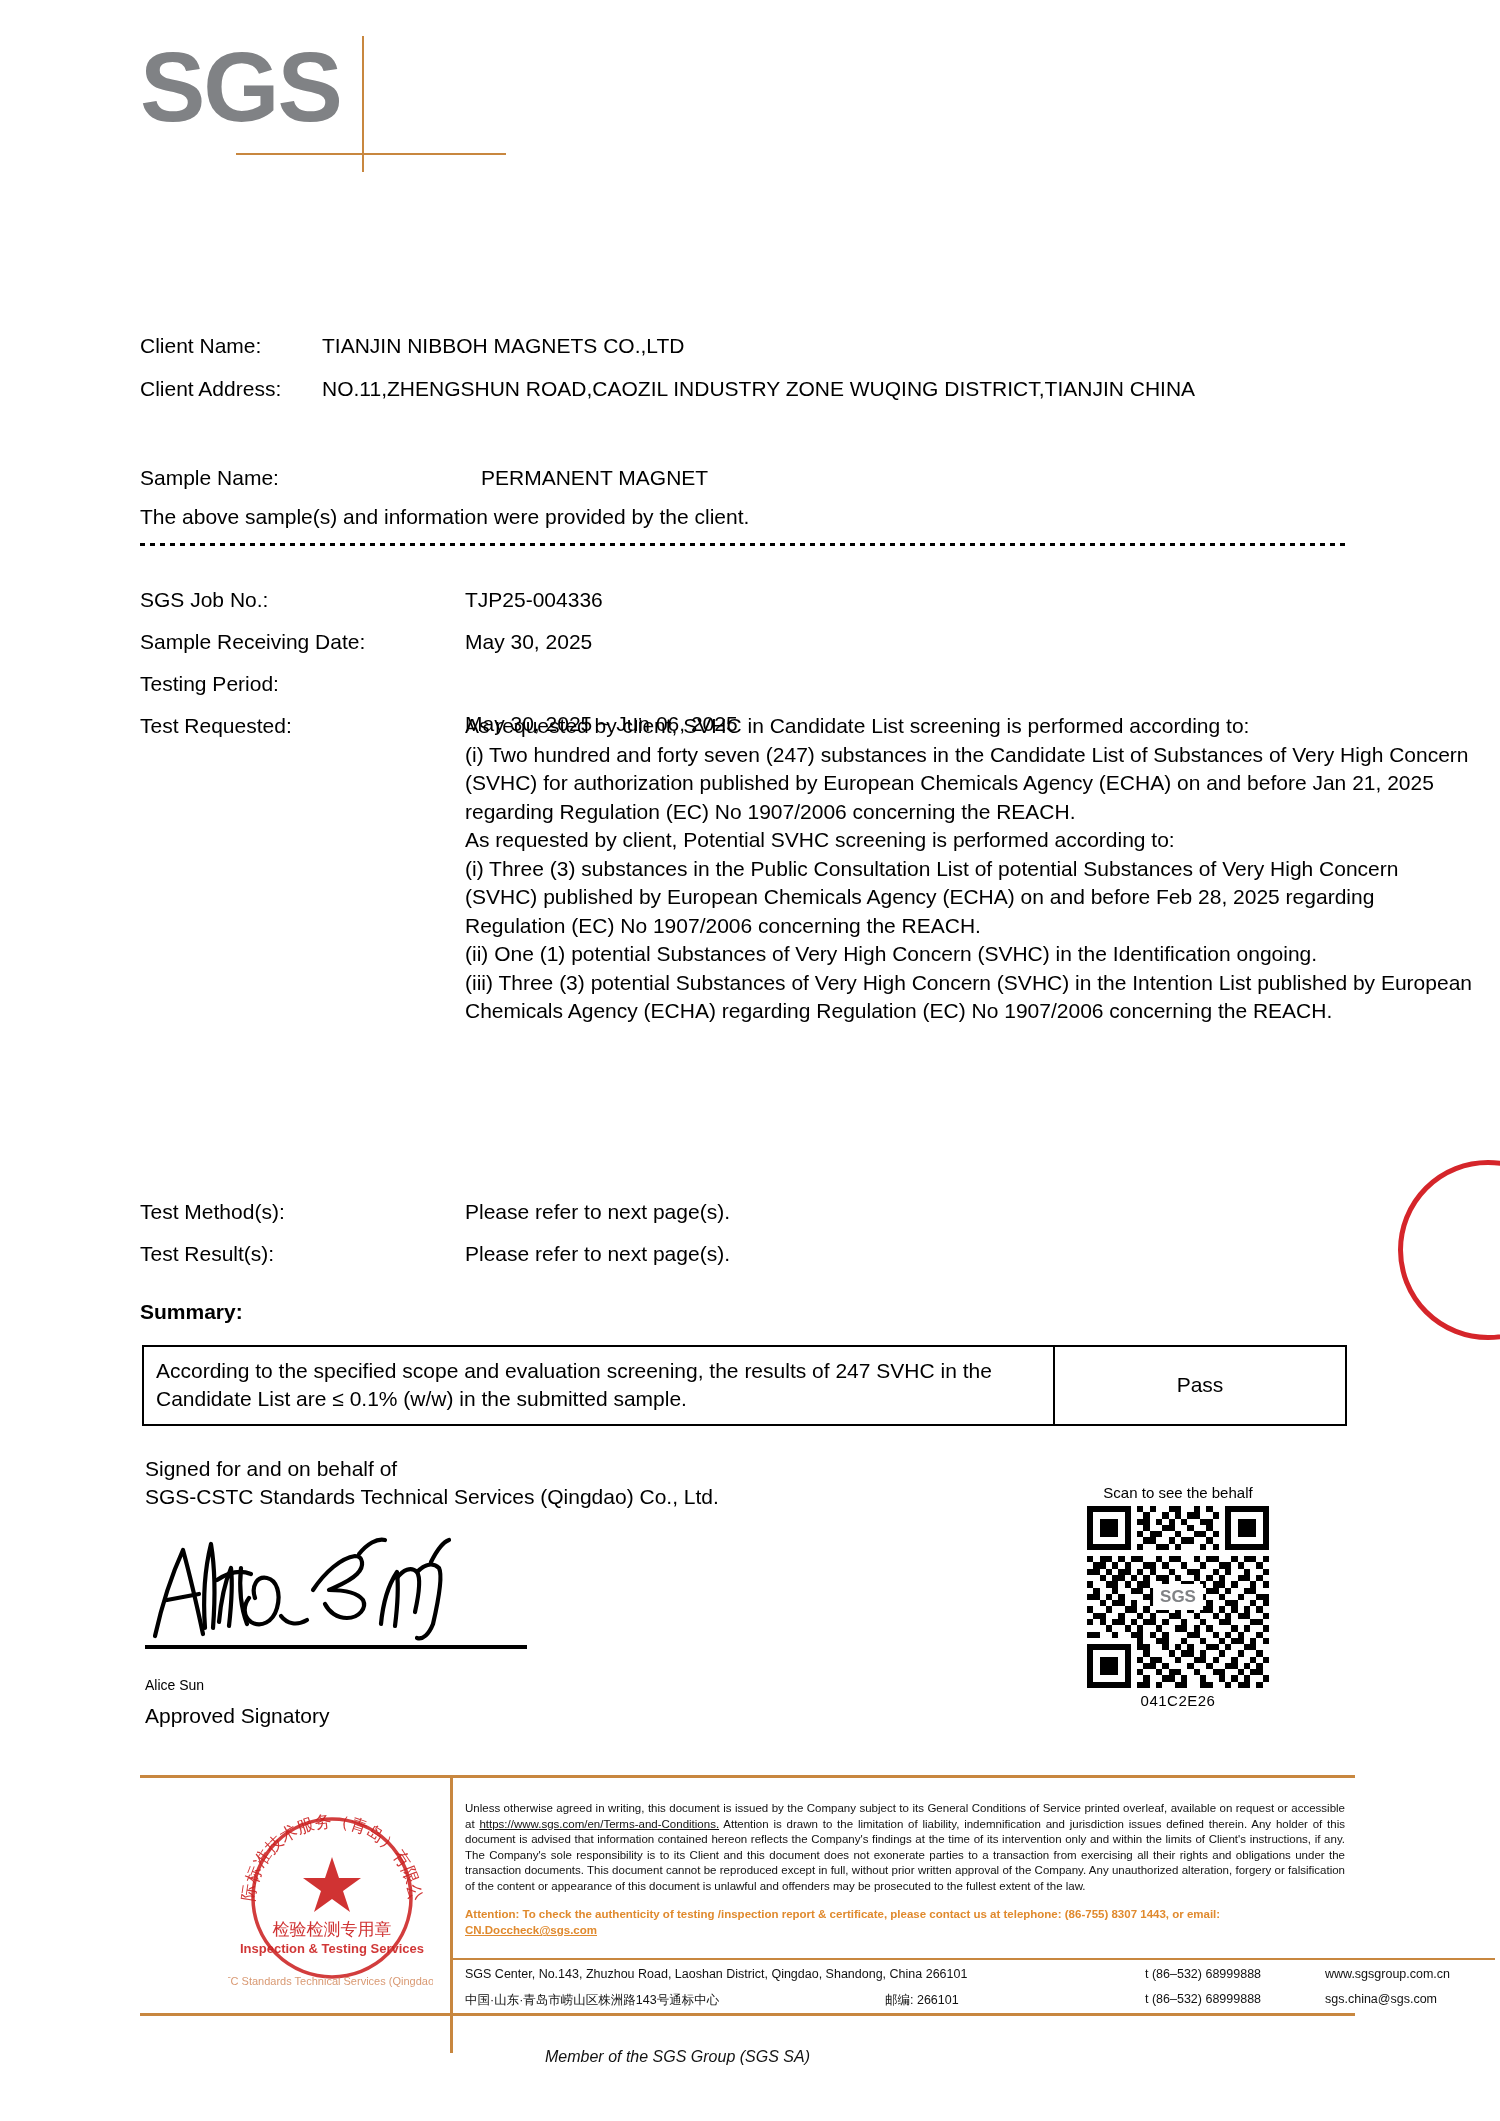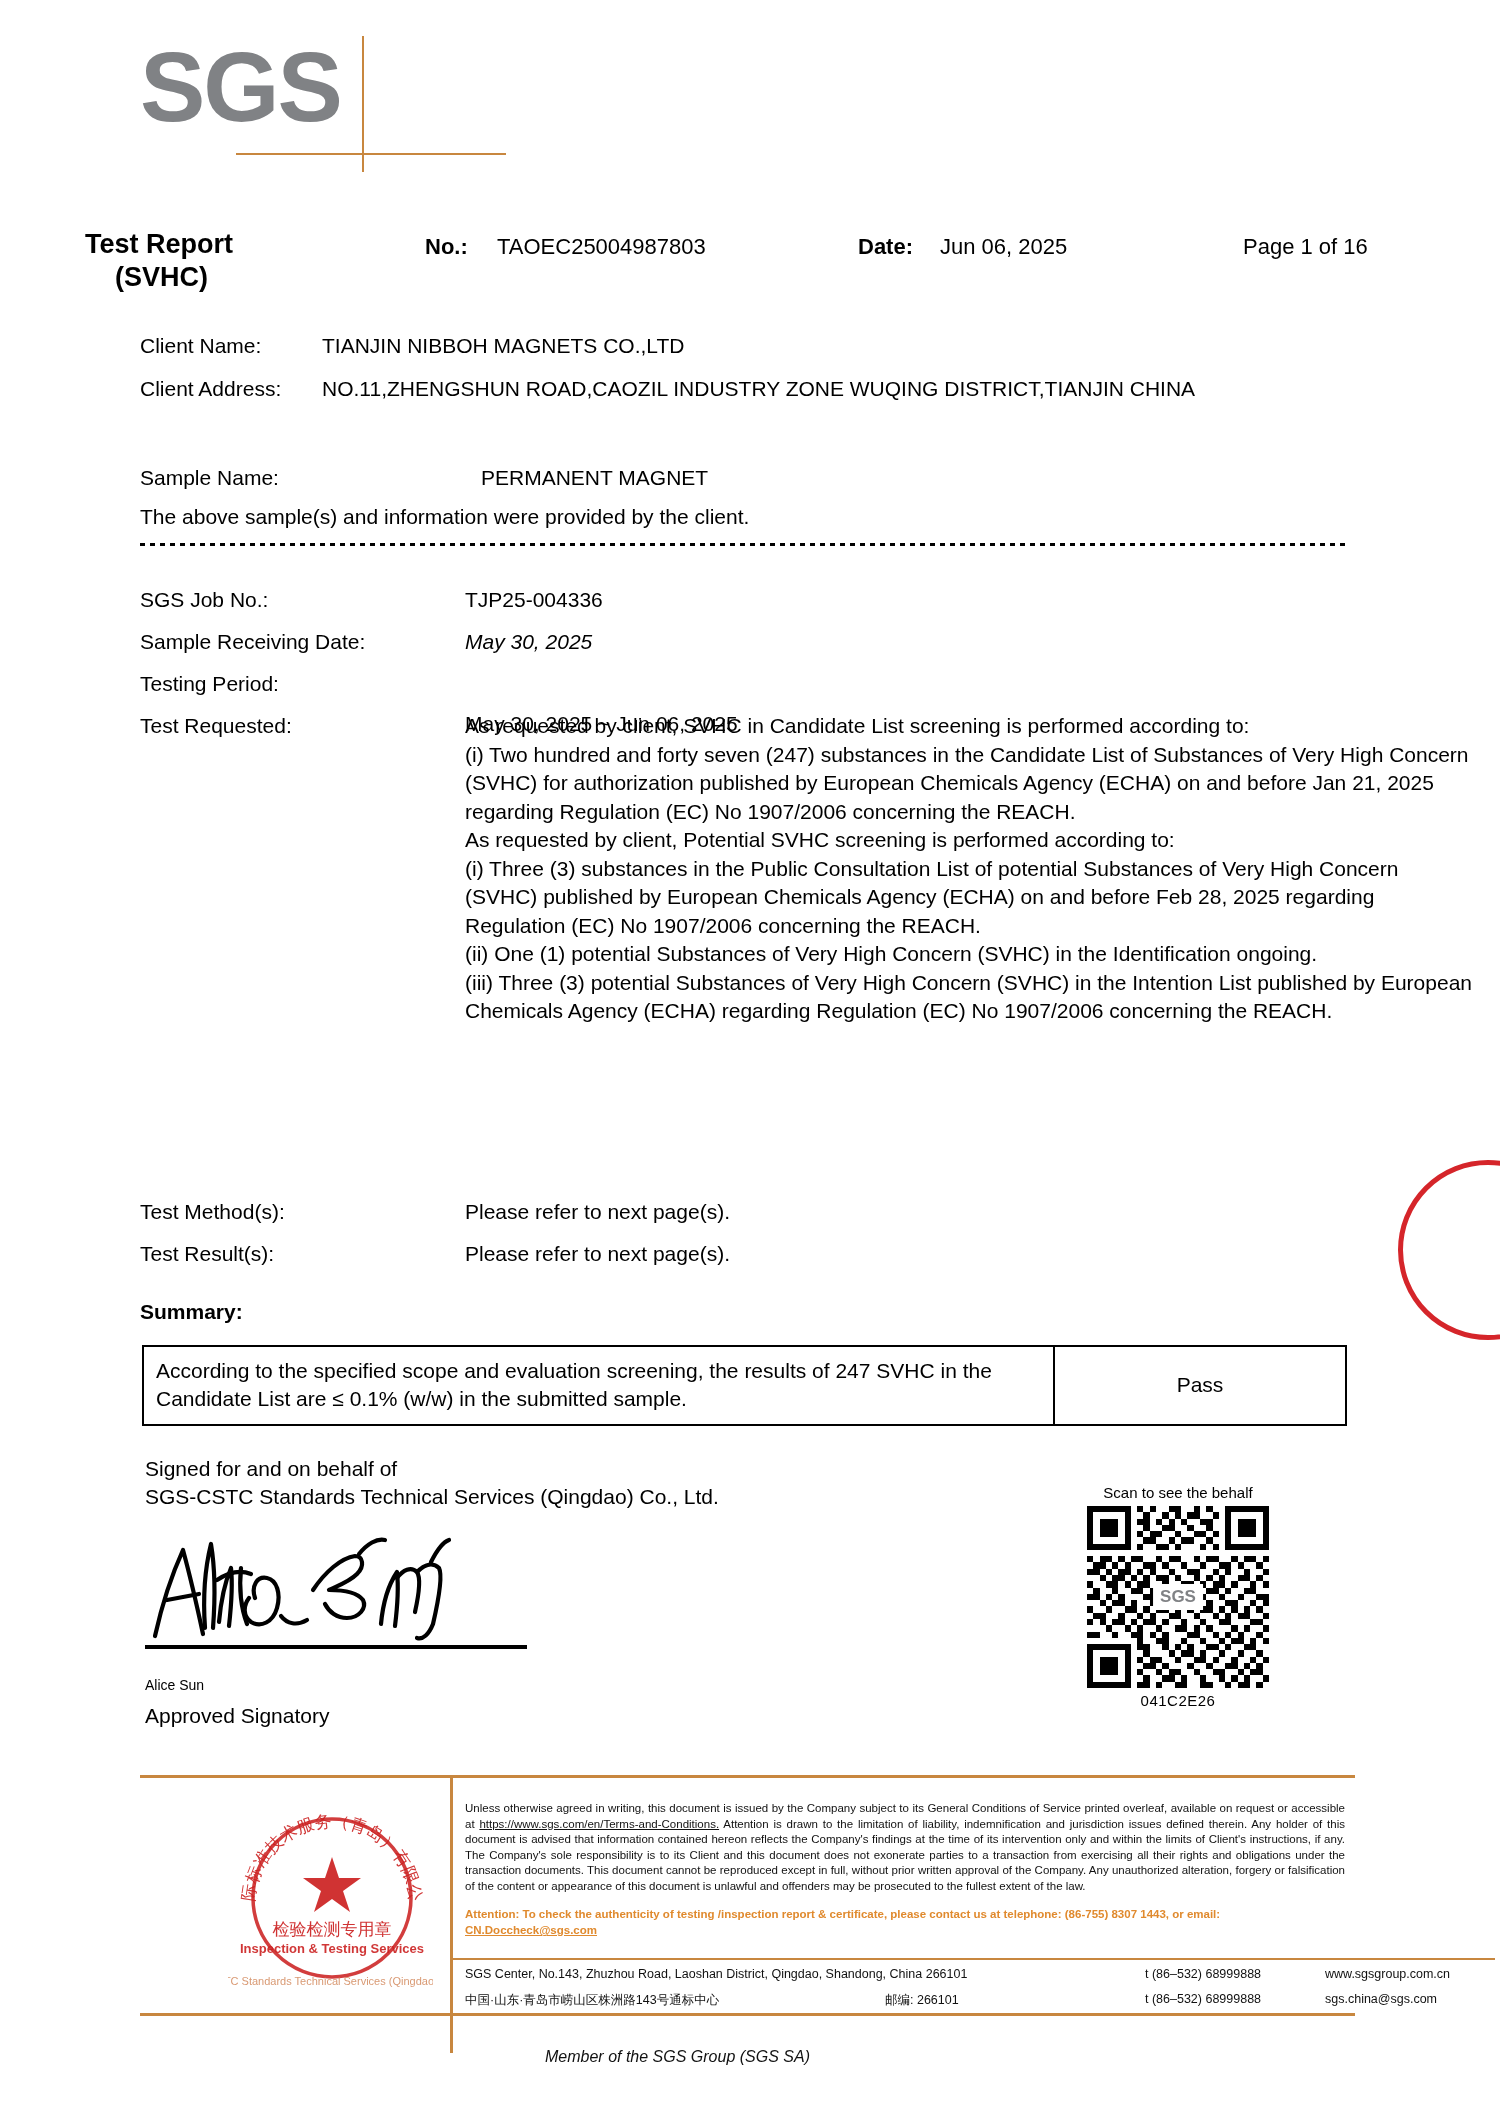--- a/index.html
+++ b/index.html
@@ -151,21 +151,21 @@
     background-image: repeating-linear-gradient(
       to right,
       #000 0px, #000 5px, transparent 5px, transparent 10px
     );
   }
 
   .fld-jobno { left: 140px; top: 586px; width: 1250px; }
   .fld-jobno .val { left: 325px; }
 
   .fld-recvdate { left: 140px; top: 628px; width: 1250px; }
-  .fld-recvdate .val { left: 325px; font-style: italic; }
+  .fld-recvdate .val { left: 325px; }
 
   .fld-period { left: 140px; top: 670px; width: 1250px; }
   .fld-period .val { left: 325px; margin-top: 40px; }
 
   .fld-requested { left: 140px; top: 712px; width: 1250px; }
   .fld-requested .val {
     left: 325px;
     width: 1010px;
     white-space: pre-line;
     line-height: 1.36;
@@ -393,31 +393,20 @@
 <body>
 
 <div class="page">
 
   <div class="logo-block">
     <div class="logo-text">SGS</div>
     <div class="logo-vline"></div>
     <div class="logo-hline"></div>
   </div>
 
-  <div class="hdr">
-    <div class="title">
-      <span>Test Report</span>
-      <span class="l2">(SVHC)</span>
-    </div>
-    <div class="no-label">No.:</div>
-    <div class="no-val">TAOEC25004987803</div>
-    <div class="date-label">Date:</div>
-    <div class="date-val">Jun 06, 2025</div>
-    <div class="page-val">Page 1 of 16</div>
-  </div>
 
   <div class="field fld-clientname">
     <span class="lbl">Client Name:</span>
     <span class="val">TIANJIN NIBBOH MAGNETS CO.,LTD</span>
   </div>
 
   <div class="field fld-clientaddr">
     <span class="lbl">Client Address:</span>
     <span class="val">NO.11,ZHENGSHUN ROAD,CAOZIL INDUSTRY ZONE WUQING DISTRICT,TIANJIN CHINA</span>
   </div>

